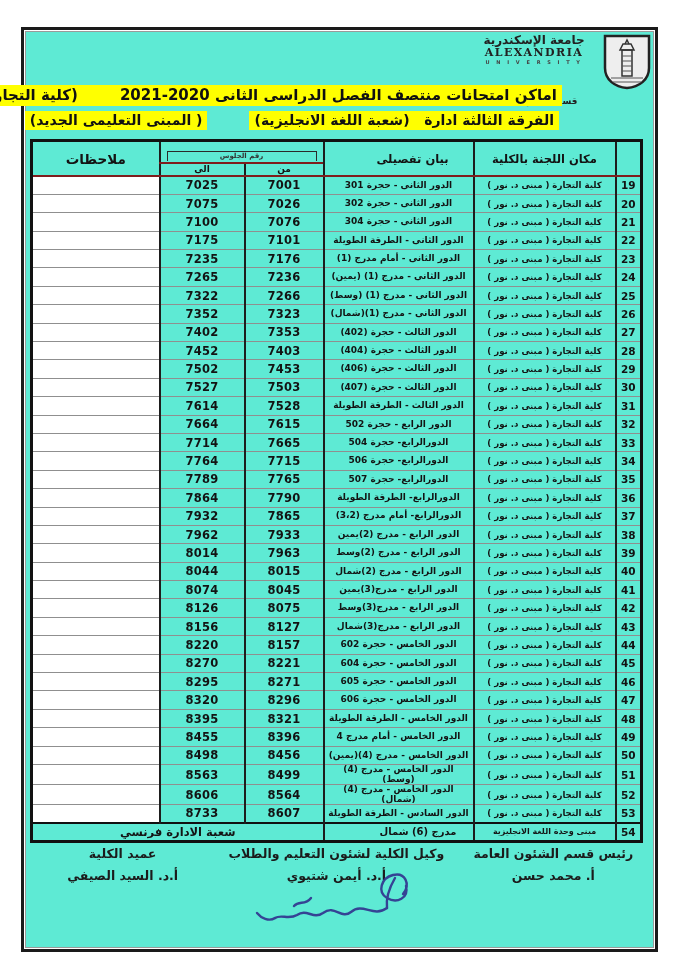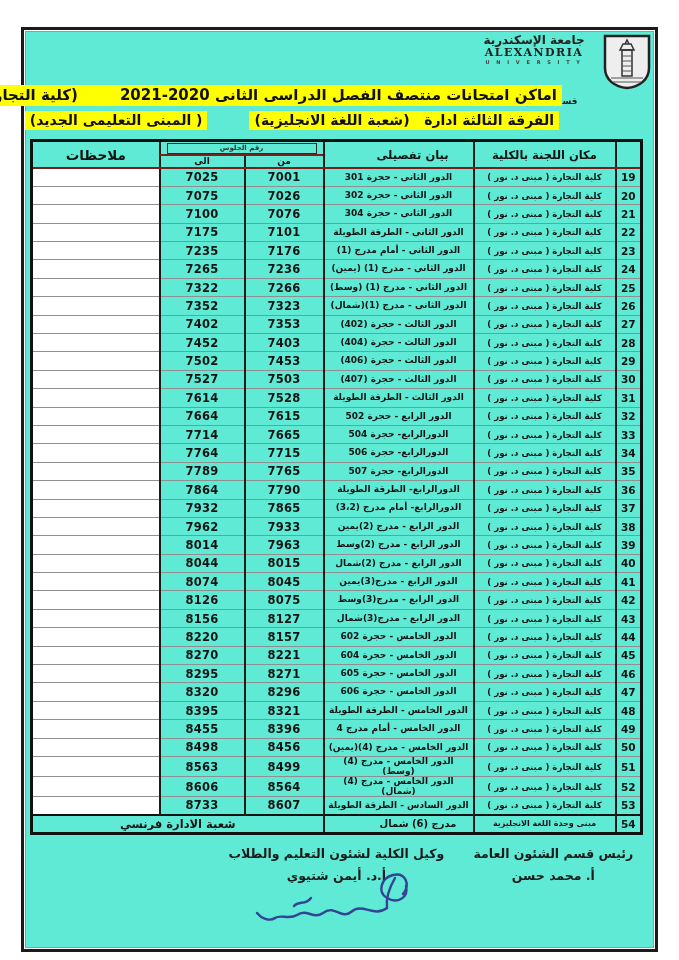--- a/index.html
+++ b/index.html
@@ -45,21 +45,21 @@
   .exams th, .exams td {
     border-left: 2px solid #1d1d1d; border-right: 2px solid #1d1d1d;
     border-top: 1px solid #8f8f8f; border-bottom: 1px solid #8f8f8f;
     text-align: center; vertical-align: middle; color: #131313;
     overflow: hidden;
   }
   .exams thead th { border-bottom: 2px solid #7f1d1d; border-top: 2px solid #111; font-weight: 700; }
   .h-loc   { font-size: 11.5px; height: 22px; }
   .h-det   { font-size: 11.5px; padding-left: 28px; }
   .h-notes { font-size: 13.5px; }
-  .h-seat  { height: 14px; padding: 1px 6px 0 6px; }
+  .h-seat  { height: 14px; padding: 9px 6px 0 6px; border-radius: 6px; }
   .seat-box { border: 1.5px solid #2a2a2a; font-size: 7px; line-height: 9px; font-weight: 700; color:#333; }
   .h-sub { font-size: 9px; height: 13px; line-height: 11px; }
   .exams tbody tr { height: 18.4px; }
   .c-num   { font-size: 10.5px; font-weight: 700; }
   .c-loc   { font-size: 8.6px;  font-weight: 700; white-space: nowrap; }
   .c-det   { font-size: 9px;    font-weight: 700; line-height: 9.5px; padding: 0 3px; }
   .c-from, .c-to { font-size: 11.5px; font-weight: 700; letter-spacing: 0.3px; }
   .c-notes { background: #ffffff; }
   .last .c-loc { font-size: 8px; }
   .last .c-det { text-align: right; padding-right: 16px; font-size: 10px; }
@@ -424,20 +424,24 @@
 
     <div class="footer">
       <div class="sig-block b-right">
         <div class="sig-title">رئيس قسم الشئون العامة</div>
         <div class="sig-name">أ. محمد حسن</div>
       </div>
       <div class="sig-block b-mid">
         <div class="sig-title">وكيل الكلية لشئون التعليم والطلاب</div>
         <div class="sig-name">أ.د. أيمن شتيوي</div>
       </div>
+      <div class="sig-block b-left">
+        <div class="sig-title">عميد الكلية</div>
+        <div class="sig-name">أ.د. السيد الصيفي</div>
+      </div>
     </div>
 
     <svg class="signature" width="180" height="60" viewBox="0 0 180 60">
       <g fill="none" stroke="#31318e" stroke-width="2.4" stroke-linecap="round" opacity="0.9">
         <path d="M150,10 C143,22 141,32 142,40"></path>
         <path d="M158,26 C166,16 160,4 148,7 C136,10 132,24 142,30 C152,36 164,30 161,18"></path>
         <path d="M142,40 C128,50 118,34 106,44 C96,52 90,36 78,45 C68,52 62,40 52,47 C44,52 36,46 30,50"></path>
         <path d="M66,30 C60,38 54,32 49,38"></path>
         <path d="M30,50 C24,54 16,50 12,45"></path>
       </g>

